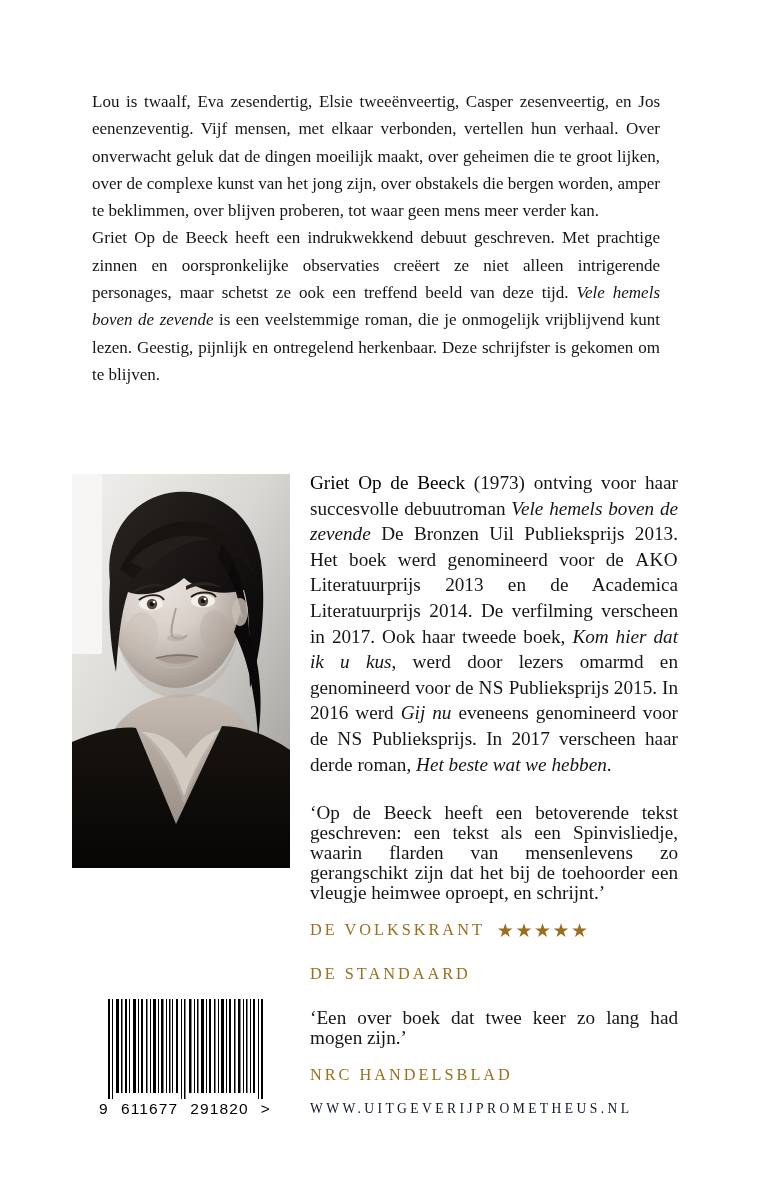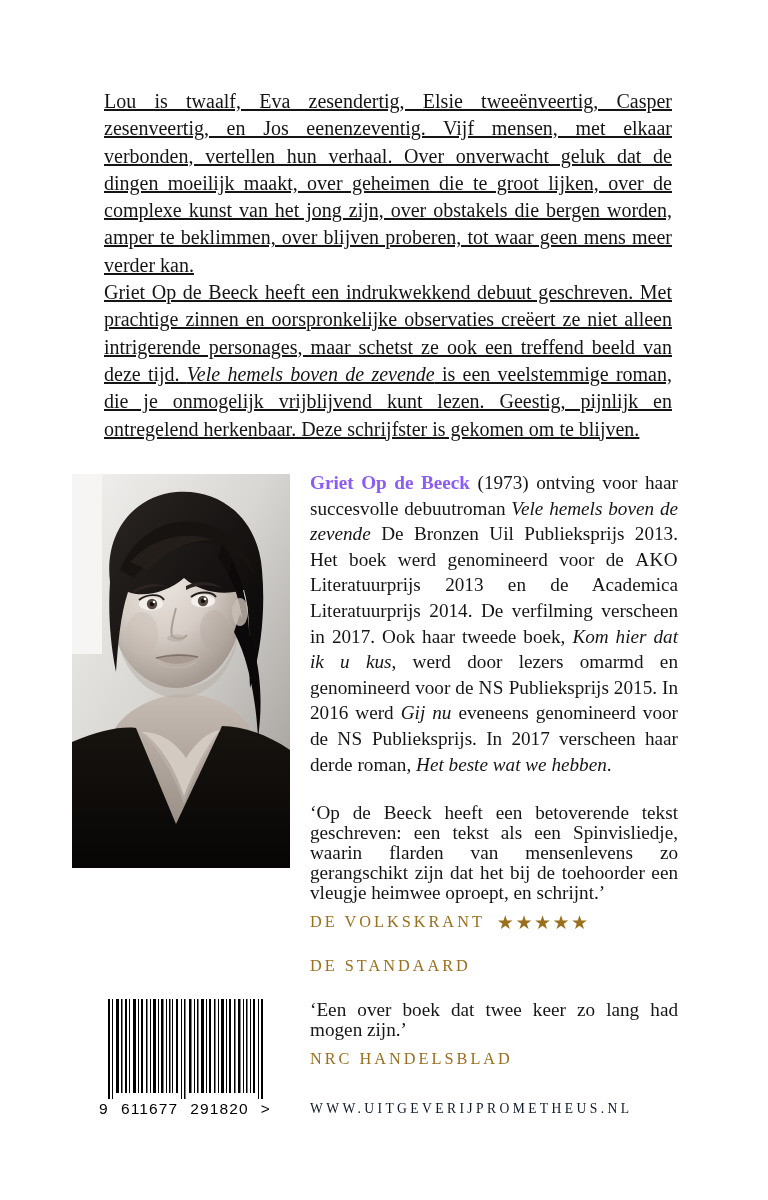--- a/index.html
+++ b/index.html
@@ -18,30 +18,29 @@
 
   .cover {
     position: absolute;
     inset: 0;
     background: #ffffff;
   }
 
   
   .blurb {
     position: absolute;
-    left: 104px;
+    left: 92px;
     top: 88px;
     width: 568px;
-    font-size: 20px;
+    font-size: 17px;
     line-height: 27.3px;
     text-align: justify;
     text-justify: inter-word;
     hyphens: manual;
     color: #151515;
-    text-decoration: underline;
   }
   .blurb p {
     margin: 0;
     text-indent: 0;
   }
   .blurb p + p { margin-top: 0; }
   .blurb i { font-style: italic; }
 
   
   .photo {
@@ -64,22 +63,21 @@
   }
 
   .bio {
     font-size: 19.2px;
     line-height: 25.6px;
     text-align: justify;
     color: #151515;
     margin: 0;
   }
   .bio .author-name {
-    color: #8b5cf6;
-    font-weight: bold;
+    color: #000000;
   }
   .bio i { font-style: italic; }
   .smallcaps {
     font-variant: small-caps;
     font-size: 1.0em;
     letter-spacing: 0.02em;
   }
 
   .quote-block { margin-top: 26px; }
   .quote-block.tight { margin-top: 24px; }
@@ -87,21 +85,21 @@
   .quote-text {
     font-size: 19.2px;
     line-height: 20px;
     text-align: justify;
     color: #151515;
     margin: 0;
   }
   .quote-text.noj { text-align: left; }
 
   .source-line {
-    margin-top: 9px;
+    margin-top: 17px;
     display: flex;
     align-items: center;
     gap: 12px;
   }
   .source {
     color: #9a6f1e;
     font-size: 16.3px;
     letter-spacing: 3.0px;
     font-variant: small-caps;
     text-transform: uppercase;

